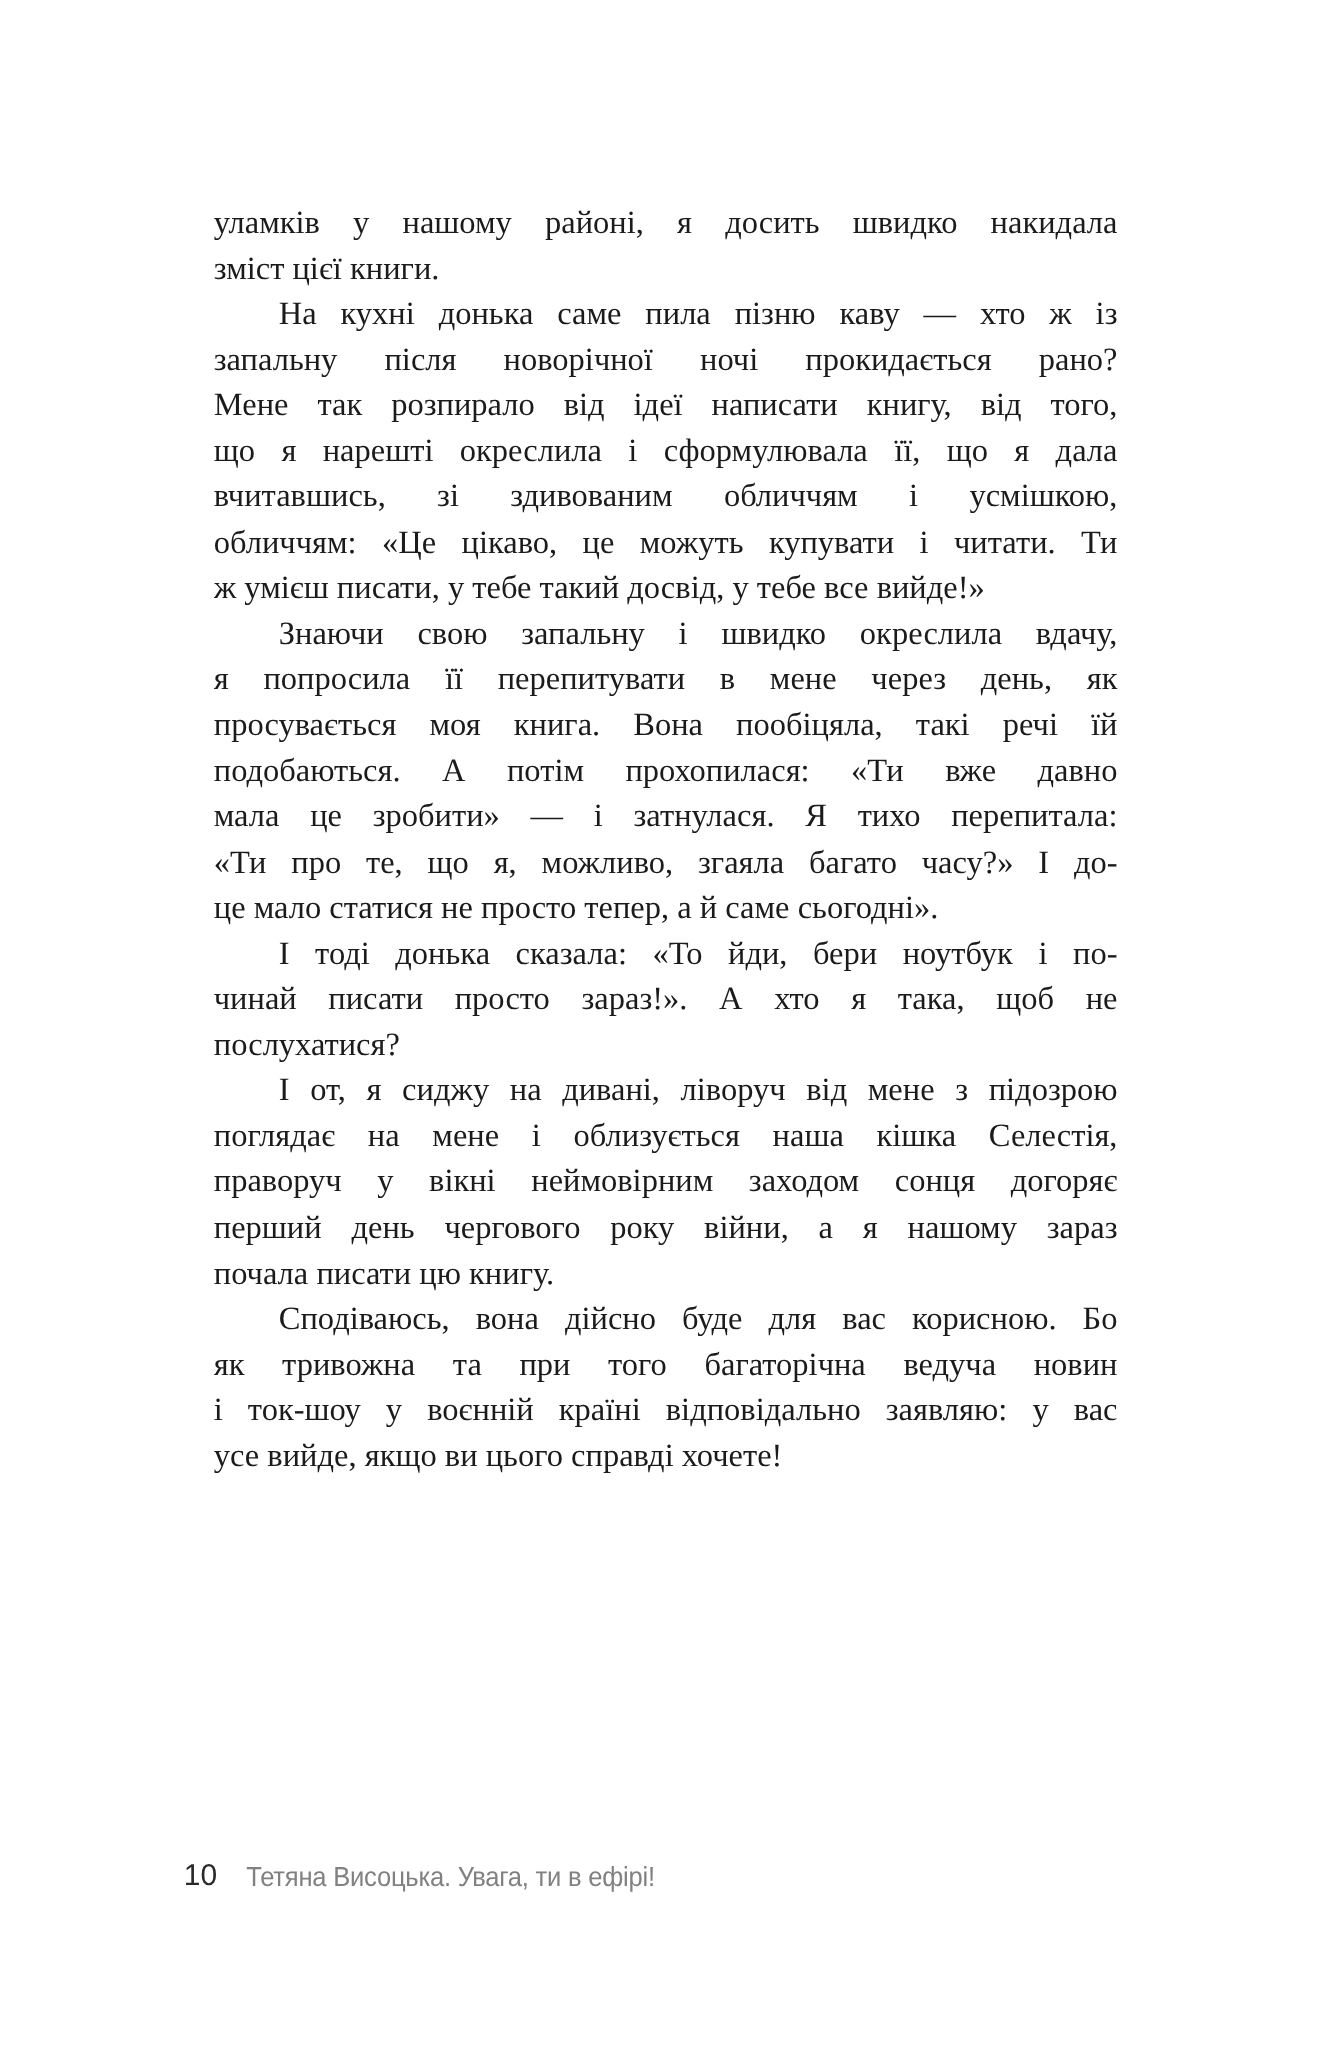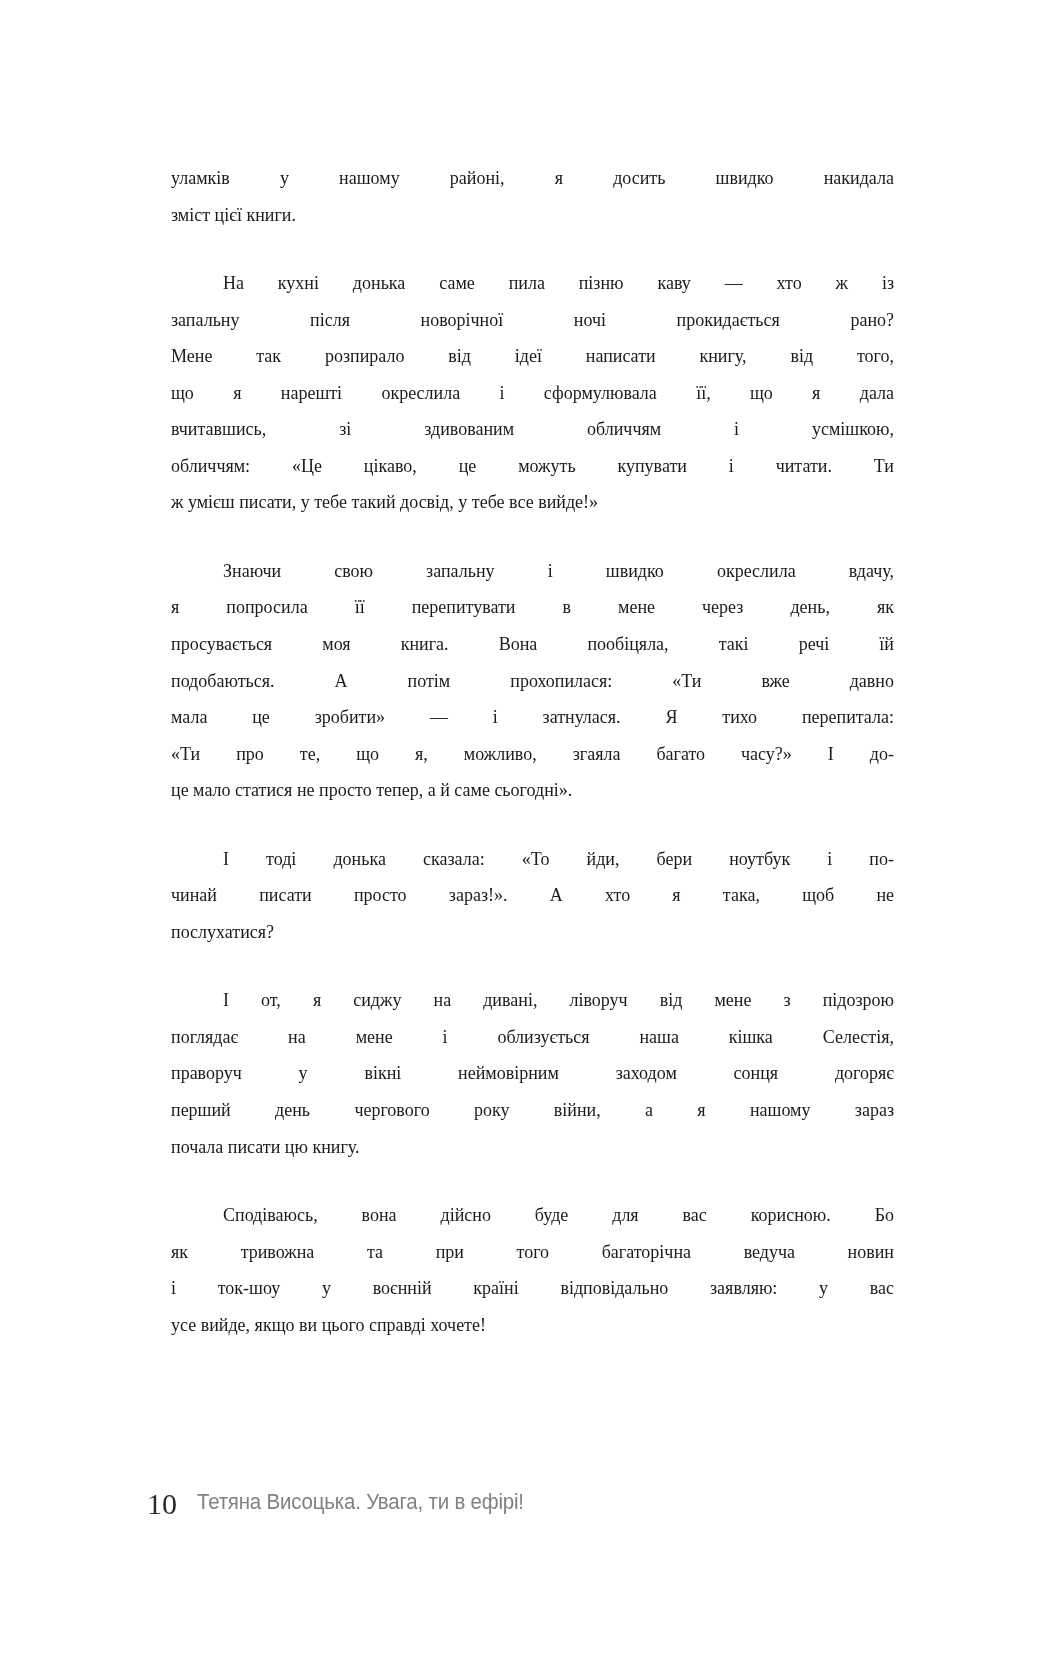--- a/index.html
+++ b/index.html
@@ -14,49 +14,48 @@
     background: #ffffff;
     overflow: hidden;
     font-family: "Liberation Serif", "DejaVu Serif", serif;
   }
   .textblock {
     position: absolute;
     left: 171px;
     top: 160px;
     width: 723px;
     color: #1b1b1b;
-    font-size: 18px;
+    font-size: 26px;
     line-height: 36.55px;
   }
   .line {
     height: 36.55px;
     text-align: justify;
     text-align-last: justify;
     overflow: hidden;
   }
   .line.end {
     text-align-last: left;
   }
   .line.indent {
     text-indent: 52px;
-    margin-top: 32px;
   }
   .footer {
     position: absolute;
     left: 0;
     top: 1487px;
     width: 1063px;
     height: 30px;
   }
   .pagenum {
     position: absolute;
     left: 147px;
     top: 0;
-    font-family: Liberation Serif, serif;
-    font-size: 30px;
+    font-family: Liberation Sans, sans-serif;
+    font-size: 24px;
     color: #2a2a2a;
   }
   .runtitle {
     position: absolute;
     left: 197px;
     top: 2px;
     font-family: "Liberation Sans", "DejaVu Sans", sans-serif;
     font-size: 22px;
     letter-spacing: -0.2px;
     transform: scaleX(0.93);

